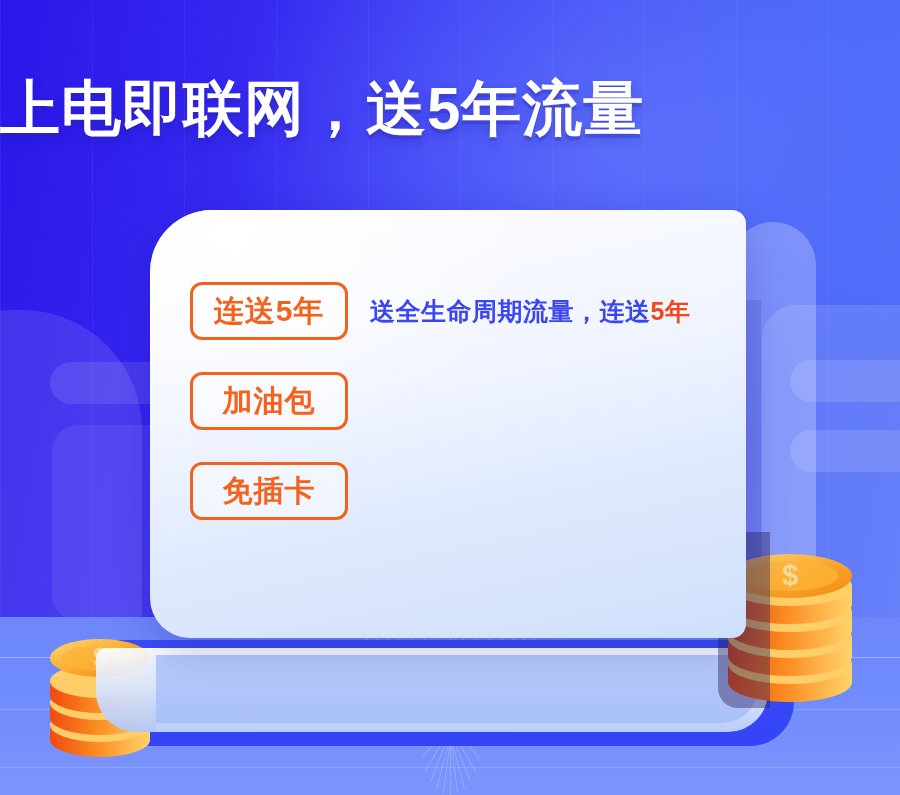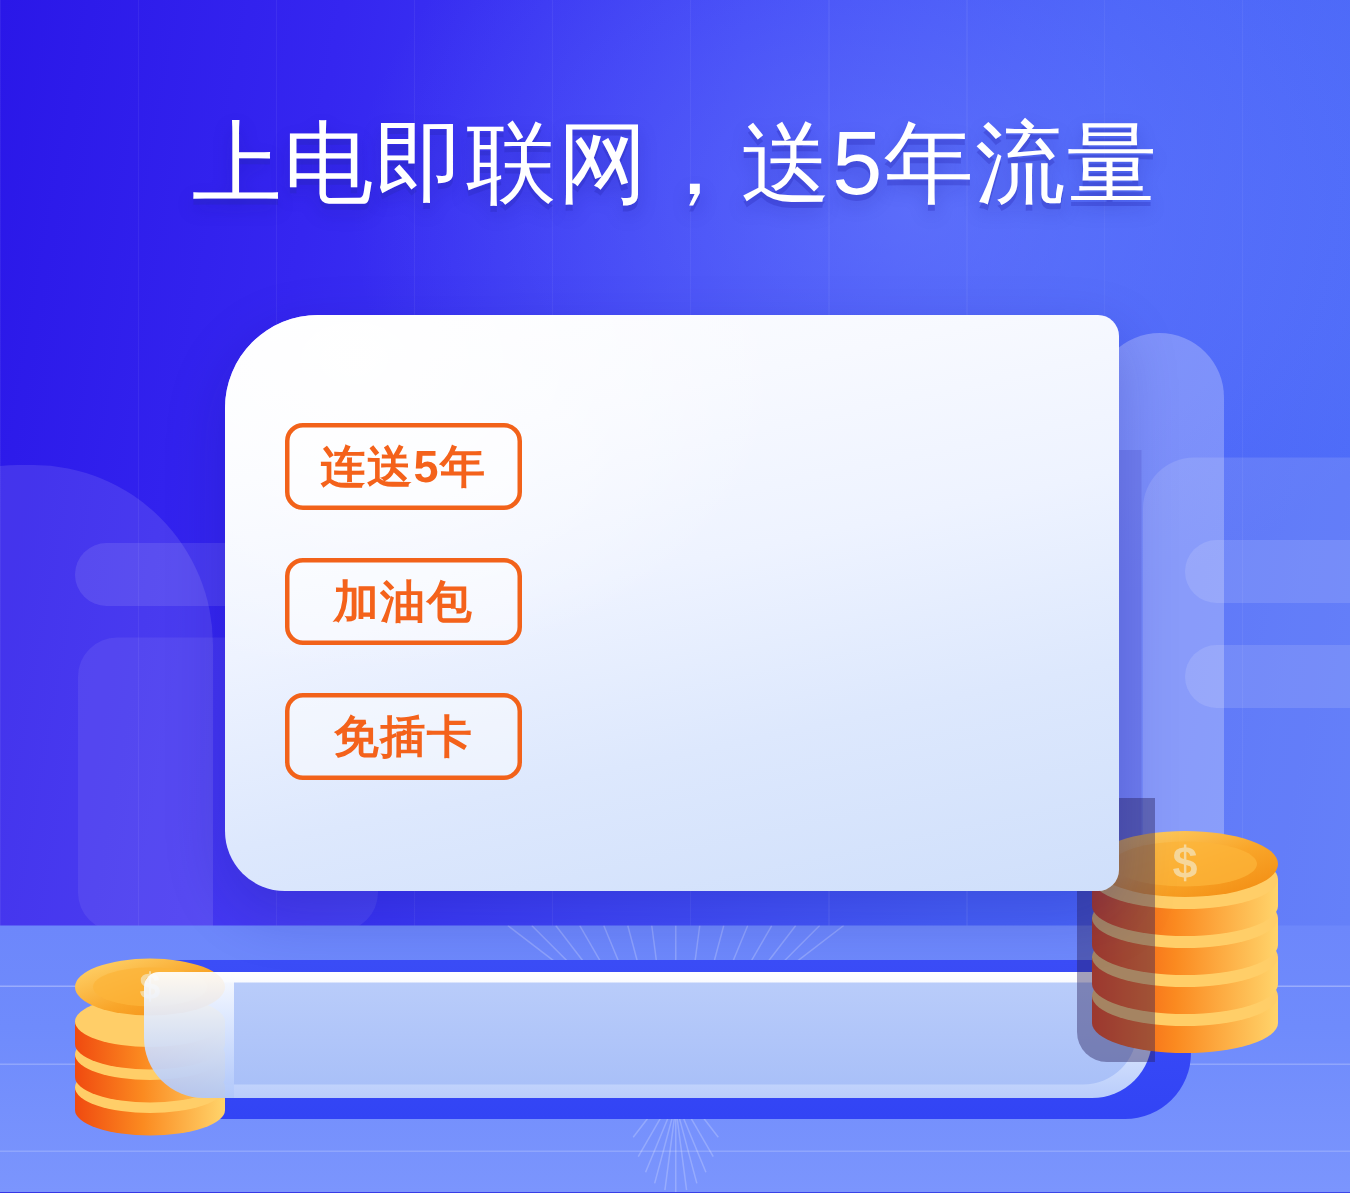--- a/index.html
+++ b/index.html
@@ -121,24 +121,24 @@
     width: 30px; height: 352px;
     background: rgba(20,20,190,0.28);
     border-radius: 0;
   }
 
   
   .headline {
     position: absolute;
     left: 0; right: 0;
     top: 79px;
-    text-align: center;
+    text-align: left;
     color: #ffffff;
     font-size: 60px;
-    font-weight: 400;
+    font-weight: 700;
     letter-spacing: 1px;
     line-height: 1;
     text-shadow: 0 4px 0 rgba(40,40,180,0.30), 0 6px 12px rgba(20,20,140,0.25);
     white-space: nowrap;
   }
 
   
   .pedestal-shadow {
     position: absolute;
     left: 104px; top: 640px;
@@ -158,21 +158,21 @@
     left: 106px; top: 655px;
     width: 652px; height: 68px;
     background: linear-gradient(180deg, #b9ccfa 0%, #a9c0f8 100%);
     border-radius: 6px 6px 36px 36px;
   }
 
   
   .card {
     position: absolute;
     left: 150px; top: 210px;
-    width: 596px; height: 384px;
+    width: 596px; height: 428px;
     border-radius: 62px 14px 14px 40px;
     background: linear-gradient(168deg,
         #fdfdff 0%,
         #f7f9ff 22%,
         #eef3ff 45%,
         #dde8fd 70%,
         #cfdffb 100%);
     box-shadow: 0 14px 40px rgba(20,20,130,0.22);
     overflow: hidden;
   }
@@ -344,20 +344,21 @@
       </g>
     </svg>
   </div>
   <div class="coin-overlay-left"></div>
 
   <div class="card">
     <div class="card-sheen"></div>
     <div class="rows" id="feature-list">
         <div class="feature-row">
           <div class="badge">连送5年</div>
+          <div class="desc"><span>送全生命周期流量，连送</span><span class="hot">5年</span></div>
         </div>
         <div class="feature-row">
           <div class="badge">加油包</div>
         </div>
         <div class="feature-row">
           <div class="badge">免插卡</div>
         </div>
       </div>
   </div>
 

